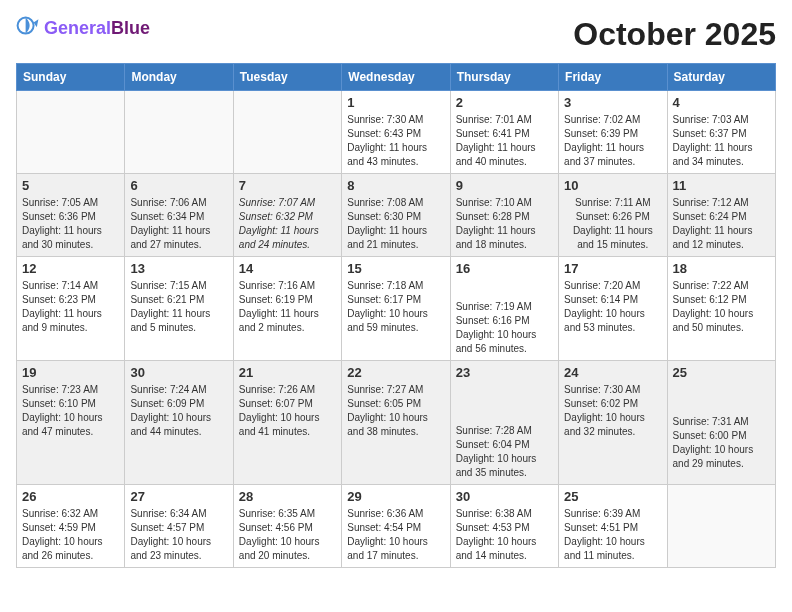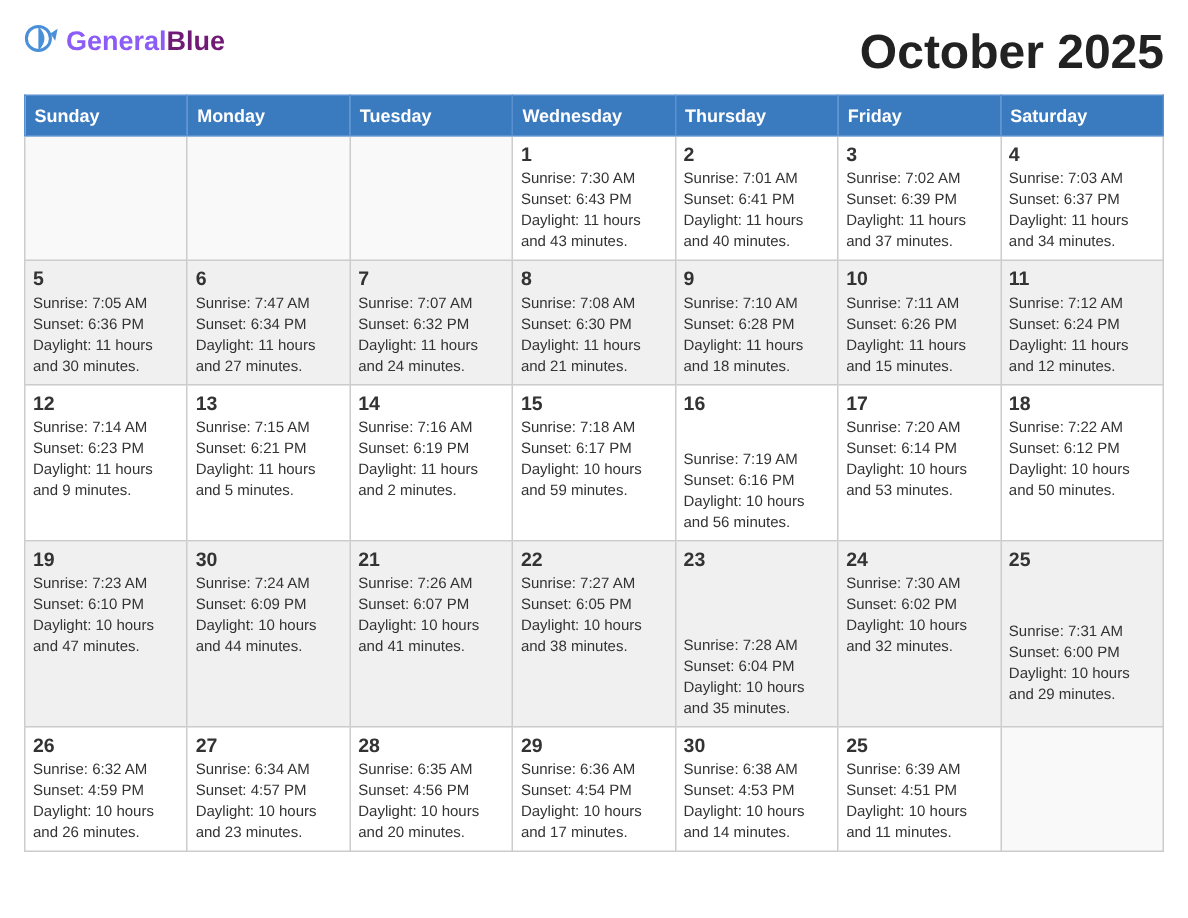--- a/index.html
+++ b/index.html
@@ -168,49 +168,49 @@
       <tr>
         <td>
           <span class="day-number">5</span>
           <div class="day-info" style="white-space: pre-line;">Sunrise: 7:05 AM
 Sunset: 6:36 PM
 Daylight: 11 hours
 and 30 minutes.</div>
         </td>
         <td>
           <span class="day-number">6</span>
-          <div class="day-info" style="white-space: pre-line;">Sunrise: 7:47 AM
+          <div class="day-info" style="white-space: pre-line;">Sunrise: 7:06 AM
 Sunset: 6:34 PM
 Daylight: 11 hours
 and 27 minutes.</div>
         </td>
         <td>
           <span class="day-number">7</span>
-          <div class="day-info" style="white-space: pre-line;">Sunrise: 7:07 AM
+          <div class="day-info" style="white-space: pre-line; font-style: italic;">Sunrise: 7:07 AM
 Sunset: 6:32 PM
 Daylight: 11 hours
 and 24 minutes.</div>
         </td>
         <td>
           <span class="day-number">8</span>
           <div class="day-info" style="white-space: pre-line;">Sunrise: 7:08 AM
 Sunset: 6:30 PM
 Daylight: 11 hours
 and 21 minutes.</div>
         </td>
         <td>
           <span class="day-number">9</span>
           <div class="day-info" style="white-space: pre-line;">Sunrise: 7:10 AM
 Sunset: 6:28 PM
 Daylight: 11 hours
 and 18 minutes.</div>
         </td>
         <td>
           <span class="day-number">10</span>
-          <div class="day-info" style="white-space: pre-line;">Sunrise: 7:11 AM
+          <div class="day-info" style="white-space: pre-line; text-align: center;">Sunrise: 7:11 AM
 Sunset: 6:26 PM
 Daylight: 11 hours
 and 15 minutes.</div>
         </td>
         <td>
           <span class="day-number">11</span>
           <div class="day-info" style="white-space: pre-line;">Sunrise: 7:12 AM
 Sunset: 6:24 PM
 Daylight: 11 hours
 and 12 minutes.</div>

